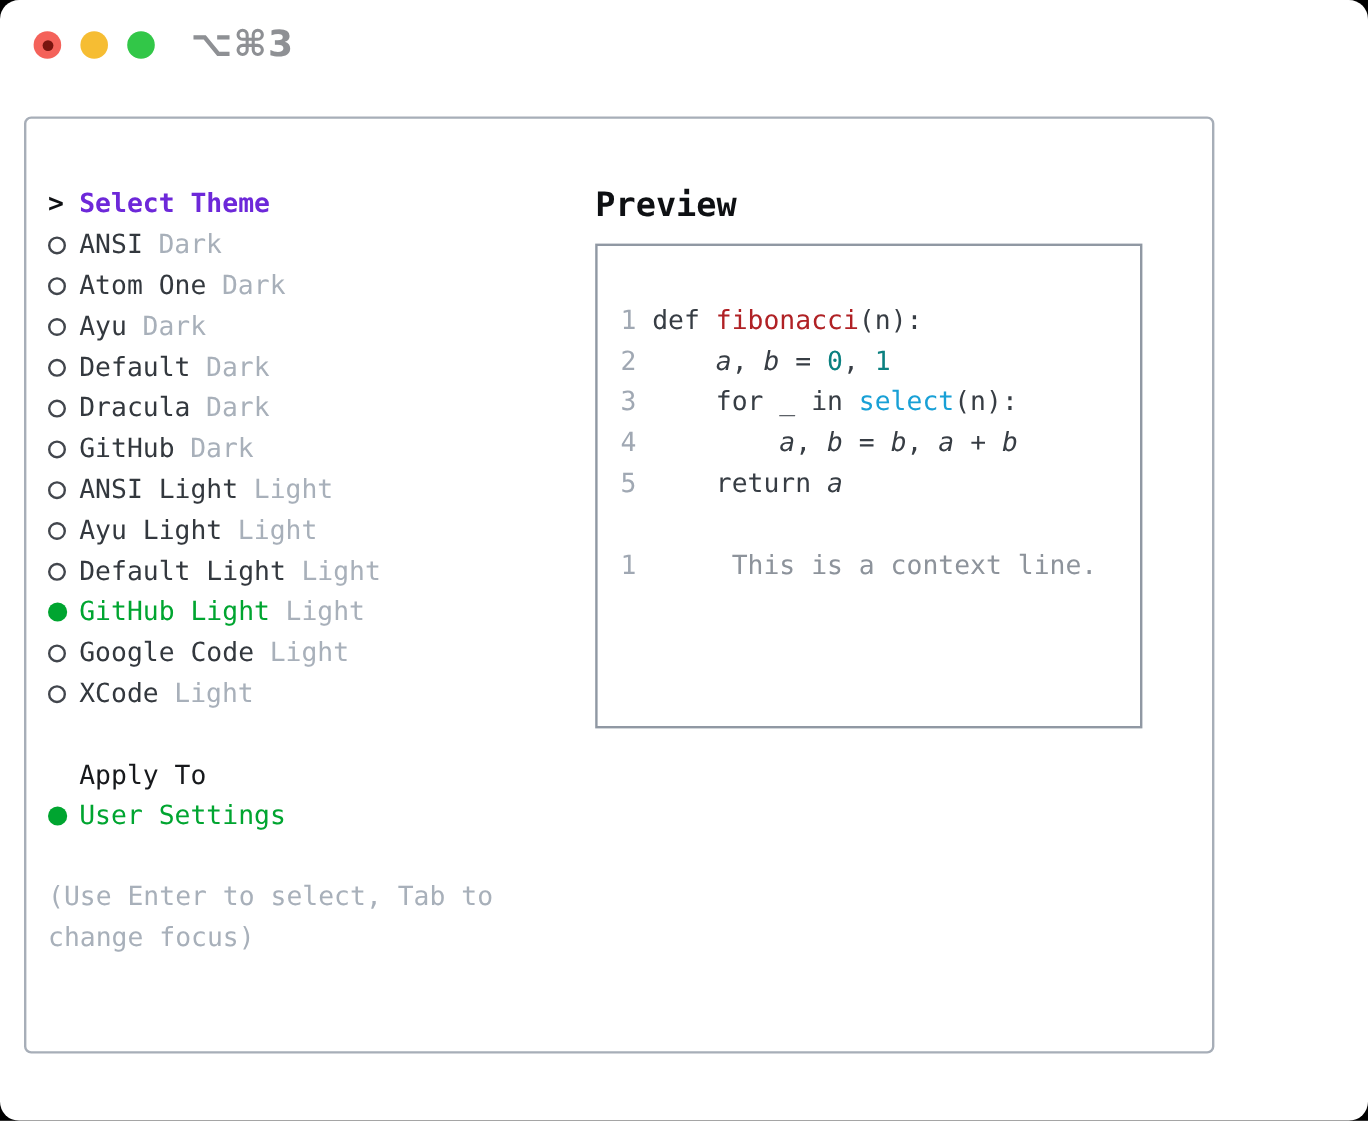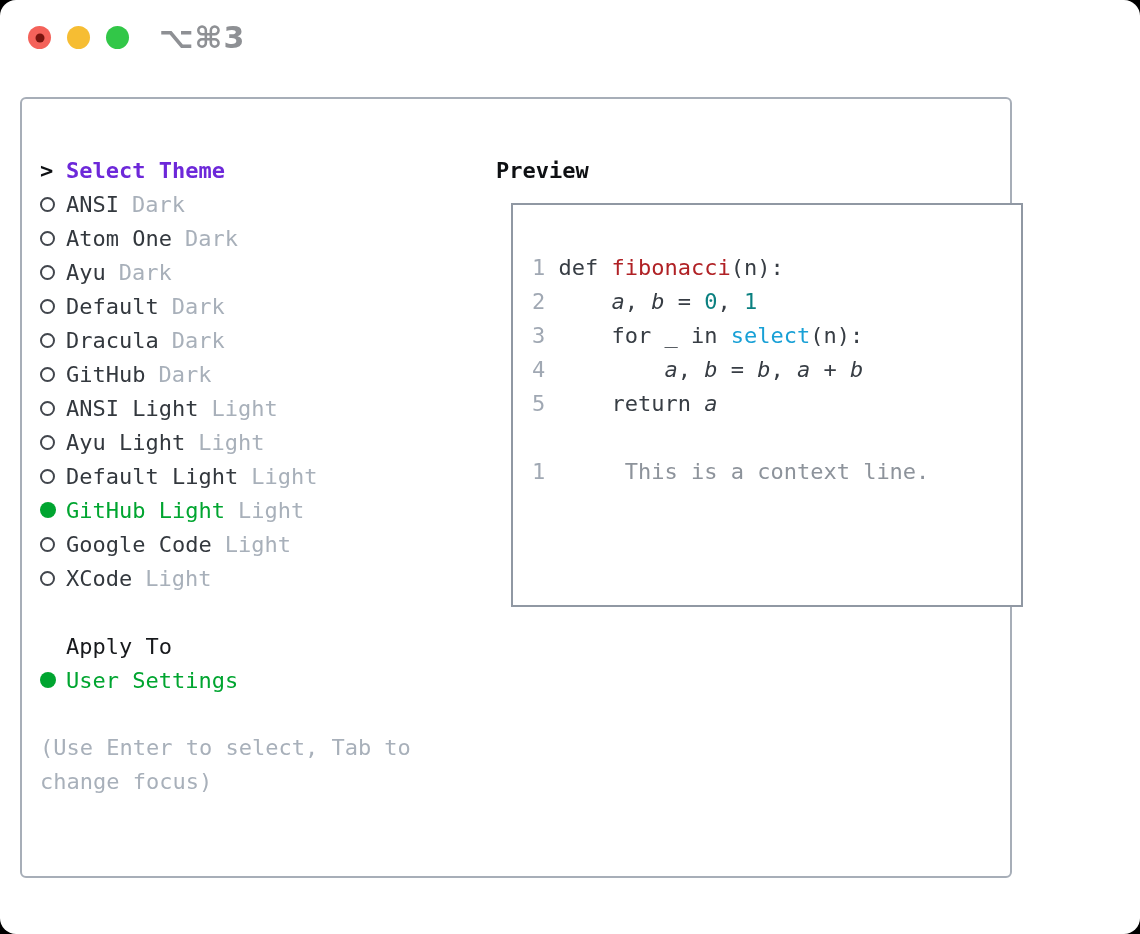--- a/index.html
+++ b/index.html
@@ -79,25 +79,25 @@
   .name{white-space:pre;}
   .name.sel{color:var(--accent-green);}
   .variant{color:var(--muted-gray);padding-left:13px;white-space:pre;}
   .apply-block{margin-top:34px;text-align:center;}
   .apply-header{font-size:22px;color:#17191c;height:34px;display:flex;align-items:center;}
   .hint{margin-top:34px;font-size:22px;line-height:34px;color:var(--muted-gray);}
 
   
   .preview-label{
     height:34px;display:flex;align-items:center;
-    font-size:22px;font-weight:bold;color:#0e1013;
+    font-size:28px;font-weight:bold;color:#0e1013;
   }
   .preview-box{
-    margin-left:15px;margin-top:16px;
-    width:512px;height:404px;
+    margin-top:16px;
+    width:456px;height:404px;
     border:2px solid var(--preview-border);
     padding:46px 0 0 19px;
     background:#fff;
   }
   .codeline{
     white-space:pre;
     font-size:22px;line-height:34px;height:34px;
     color:var(--code-dark);
   }
   .diff-block{margin-top:34px;}

